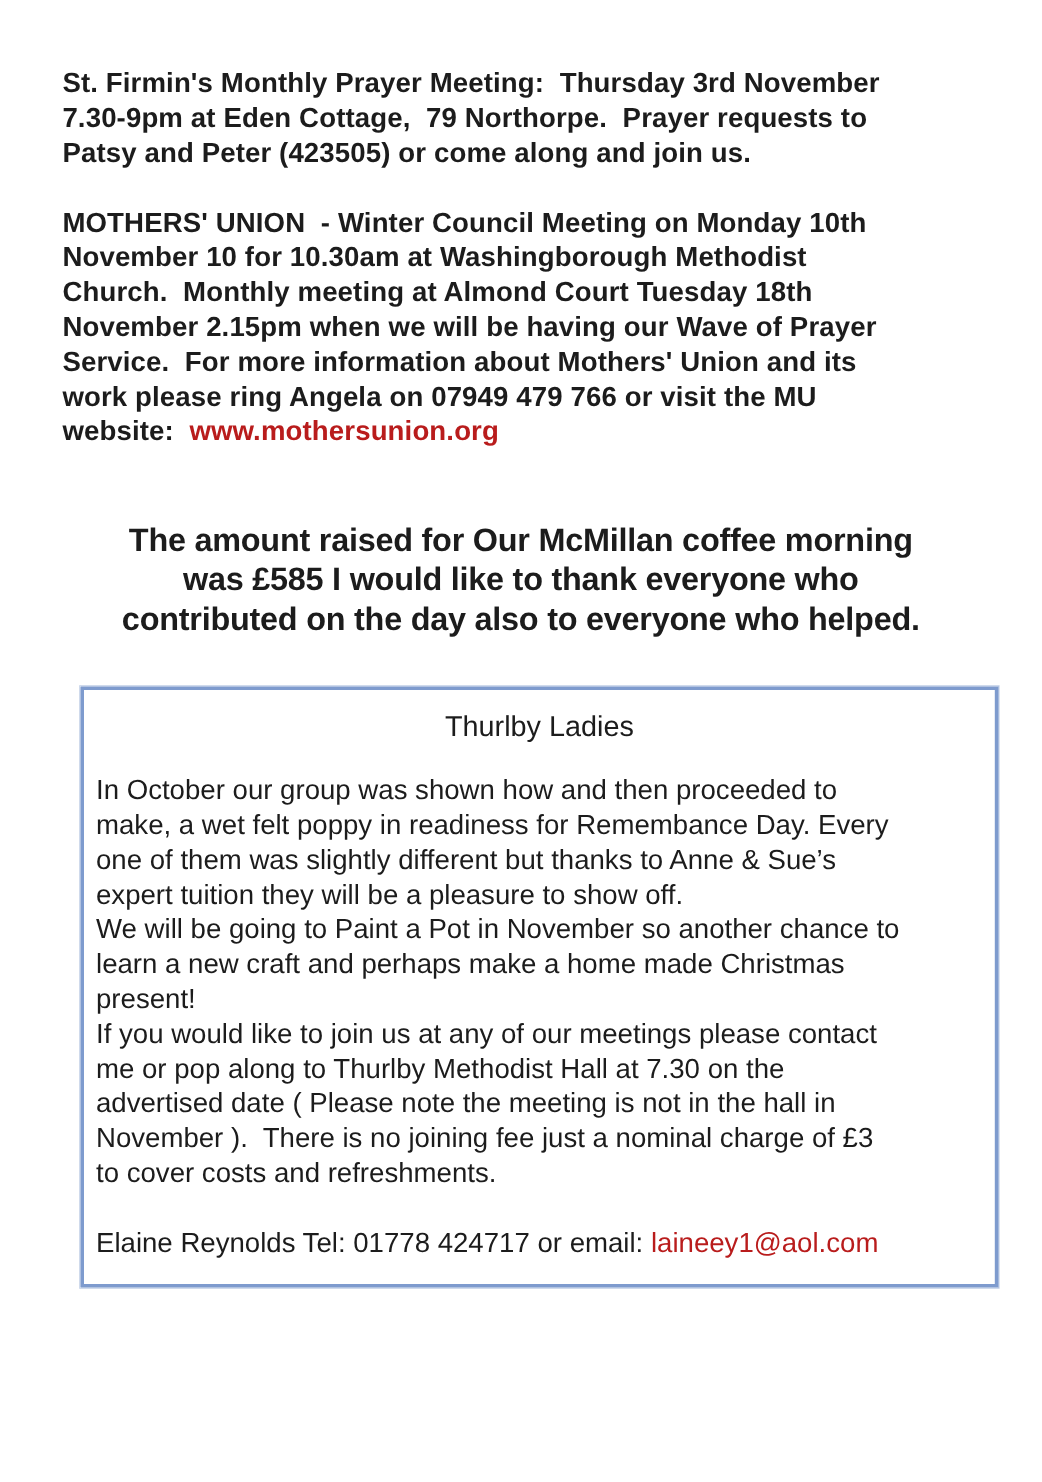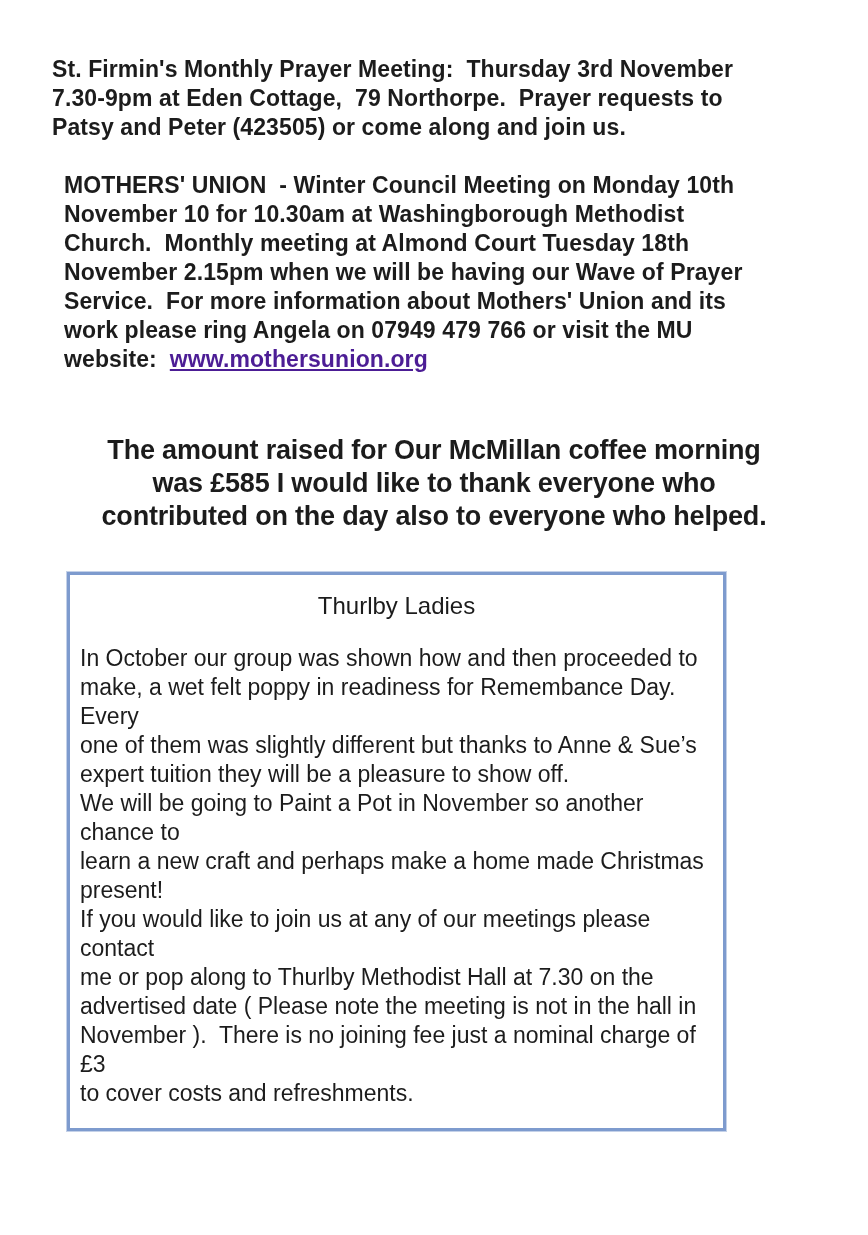--- a/index.html
+++ b/index.html
@@ -20,43 +20,42 @@
   .lines {
     display: block;
     white-space: pre-wrap;
   }
   .para {
     font-weight: 700;
     font-size: 23px;
     line-height: 29px;
     letter-spacing: 0.1px;
   }
-  .para + .para { margin-top: 29px; margin-left: 12px; }
+  .para + .para { margin-top: 29px; }
   .pre { white-space: pre; }
   a.doc-link {
-    color: #4c1d95;
-    text-decoration: underline;
+    color: #b91c1c;
     cursor: pointer;
   }
   a.doc-link.bold { font-weight: 700; }
   .thanks {
     margin-top: 60px;
     text-align: center;
   }
   .center-bold {
     font-weight: 700;
     font-size: 27px;
     line-height: 33px;
     letter-spacing: -0.2px;
   }
   .signoff { margin-top: 30px; }
   .thurlby-box {
     margin-top: 39px;
     margin-left: 15px;
-    width: 659px;
+    width: 765px;
     border: 3px solid #7e9bce;
     box-shadow: 0 0 0 1px #c4d1e8;
     padding: 16px 10px 20px 10px;
     font-size: 23px;
     line-height: 29px;
   }
   .box-title {
     text-align: center;
     font-weight: 400;
     font-size: 24px;
@@ -108,16 +107,17 @@
 expert tuition they will be a pleasure to show off.
 We will be going to Paint a Pot in November so another chance to
 learn a new craft and perhaps make a home made Christmas
 present!
 If you would like to join us at any of our meetings please contact
 me or pop along to Thurlby Methodist Hall at 7.30 on the
 advertised date ( Please note the meeting is not in the hall in
 November ).  There is no joining fee just a nominal charge of £3
 to cover costs and refreshments.</span>
     </p>
+    <p class="box-contact"><span>Elaine Reynolds Tel: 01778 424717 or email: </span><a class="doc-link">laineey1@aol.com</a></p>
   </section>
 
 
 </main>
 
 </body></html>

